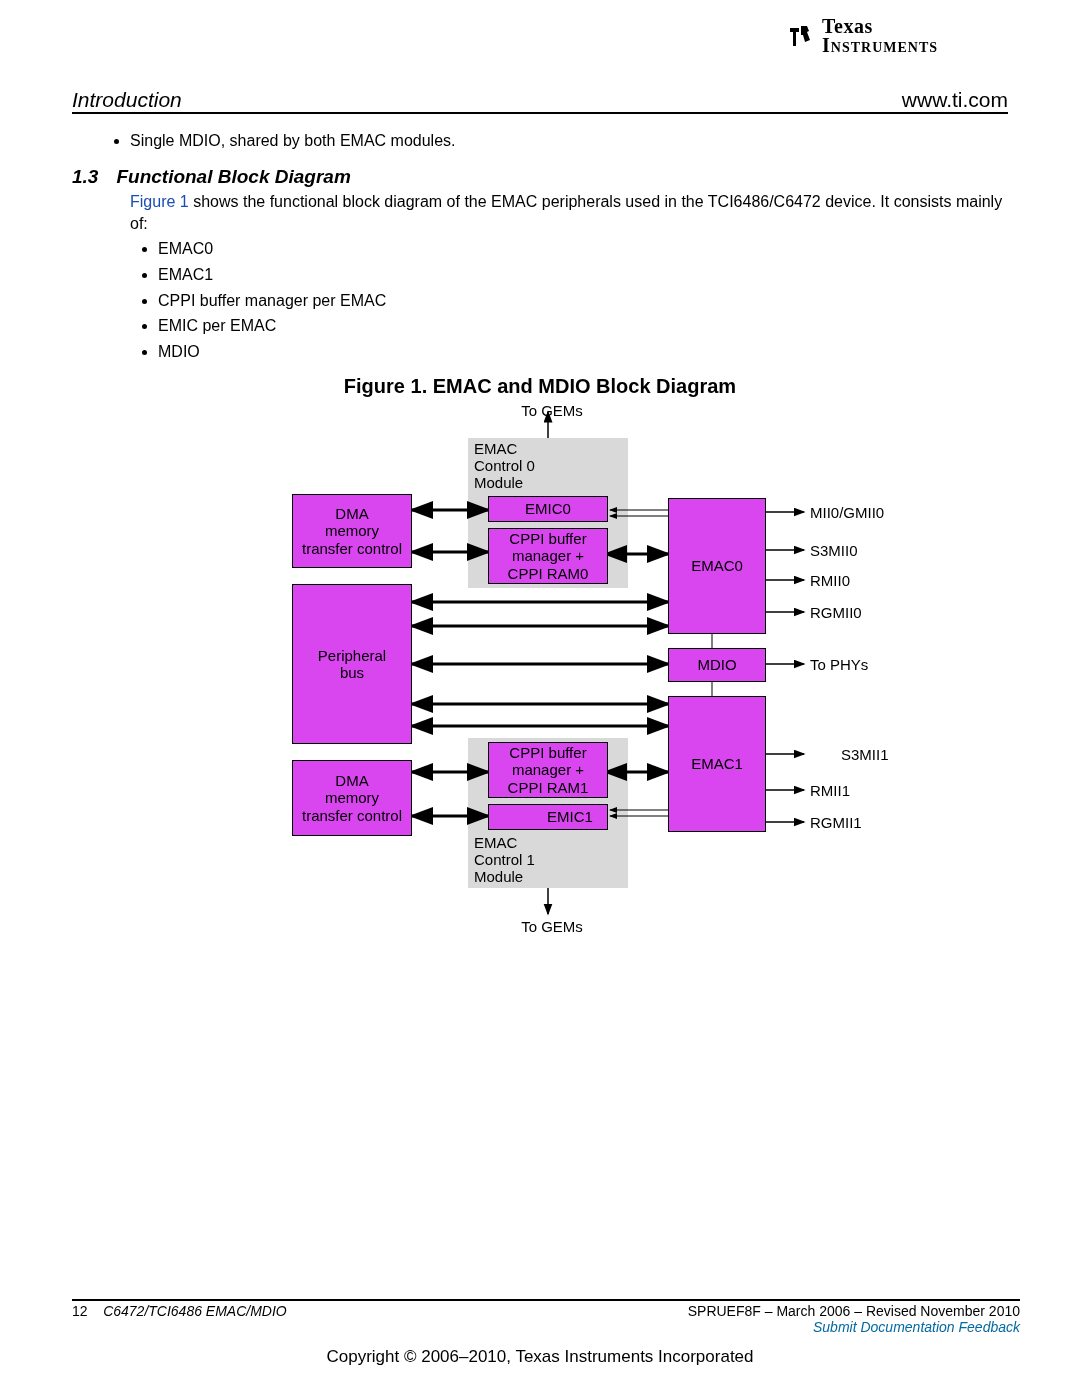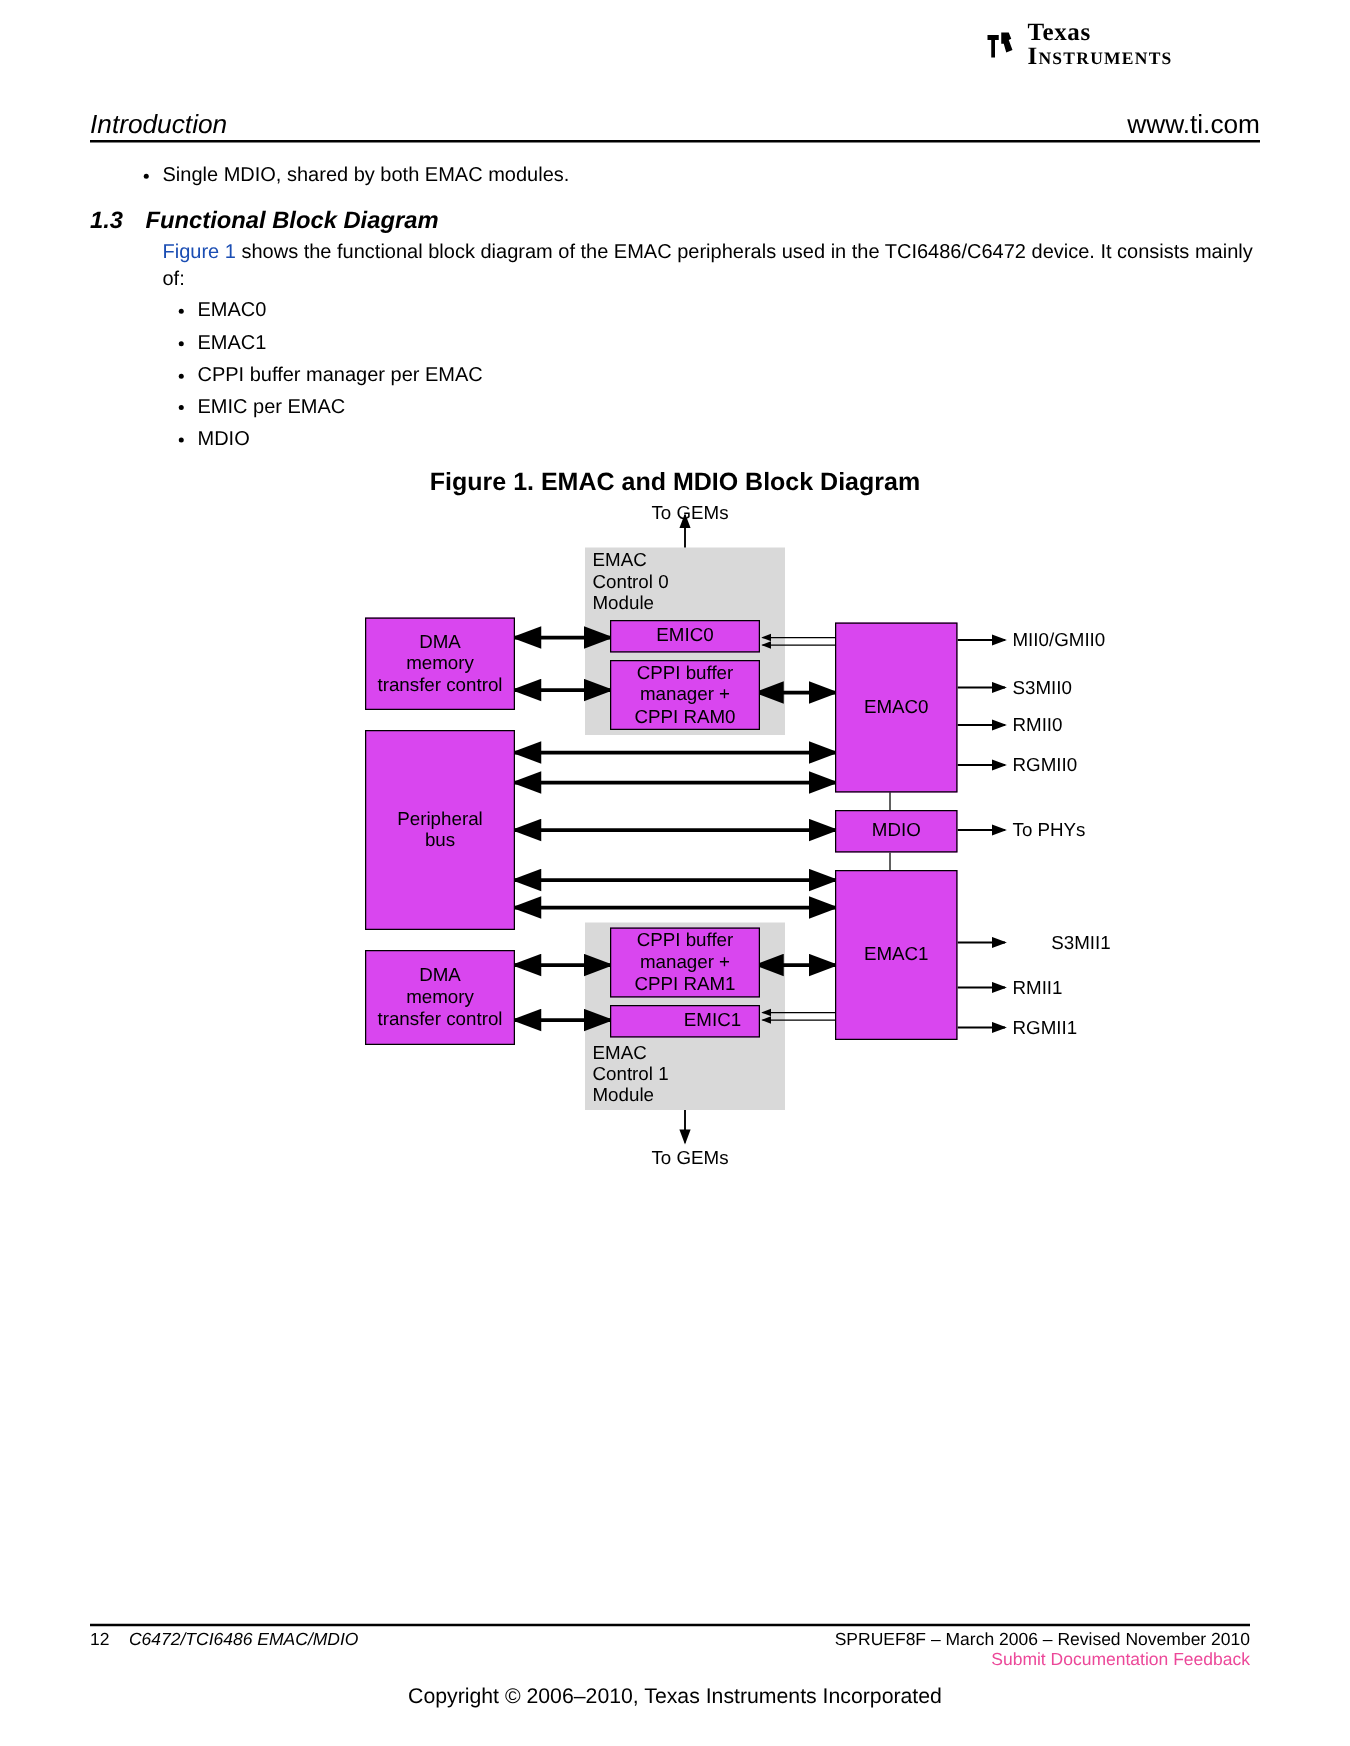--- a/index.html
+++ b/index.html
@@ -25,26 +25,26 @@
   ul.bul li{margin:0 0 4px 0;}
   .fig-cap{text-align:center;font-weight:bold;margin:14px 0 6px 0;font-size:20px;}
   
   .diagram{position:relative;width:736px;height:560px;margin:0 auto;}
   .diagram svg{position:absolute;top:0;left:0;}
   .lbl{position:absolute;font-size:15px;line-height:1.15em;text-align:center;}
   .lbl.l{text-align:left;}
   .shade{position:absolute;background:#d9d9d9;}
   .box{position:absolute;background:#d946ef;border:1.5px solid #000;box-sizing:border-box;font-size:15px;display:flex;align-items:center;justify-content:center;text-align:center;line-height:1.15em;}
   
-  .ftr{position:absolute;left:72px;right:80px;bottom:62px;border-top:2px solid #000;font-size:14px;padding-top:2px;}
+  .ftr{position:absolute;left:72px;right:60px;bottom:62px;border-top:2px solid #000;font-size:14px;padding-top:2px;}
   .ftr .row1{display:flex;justify-content:space-between;}
   .ftr .row1 .pn{width:34px;text-align:left;}
   .ftr .row1 .doc{font-style:italic;}
   .ftr .row2{text-align:right;}
-  .ftr .row2 a{color:#ec4899;text-decoration:none;}
+  .ftr .row2 a{color:#0369a1;font-style:italic;text-decoration:none;}
   .copy{position:absolute;left:0;right:0;bottom:30px;text-align:center;font-size:17px;}
 </style>
 </head>
 <body>
 
 <div class="page">
 
   <div class="logo">
     <span class="logo-mark">
       <svg viewBox="0 0 28 26" width="28" height="26">

